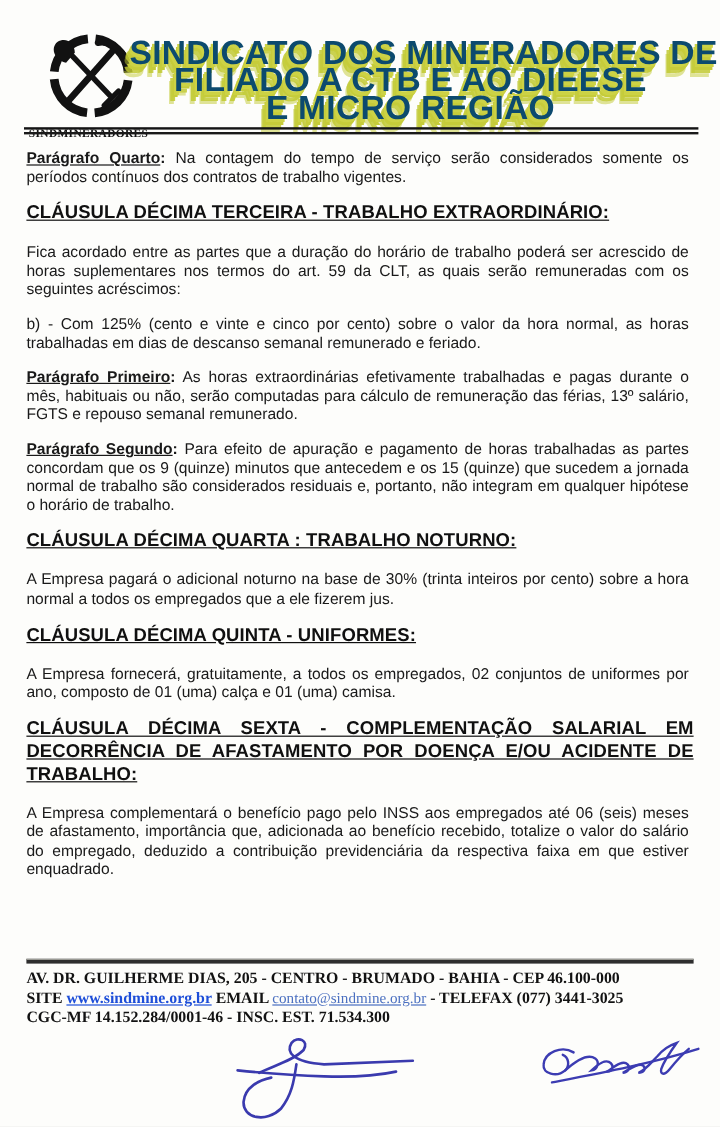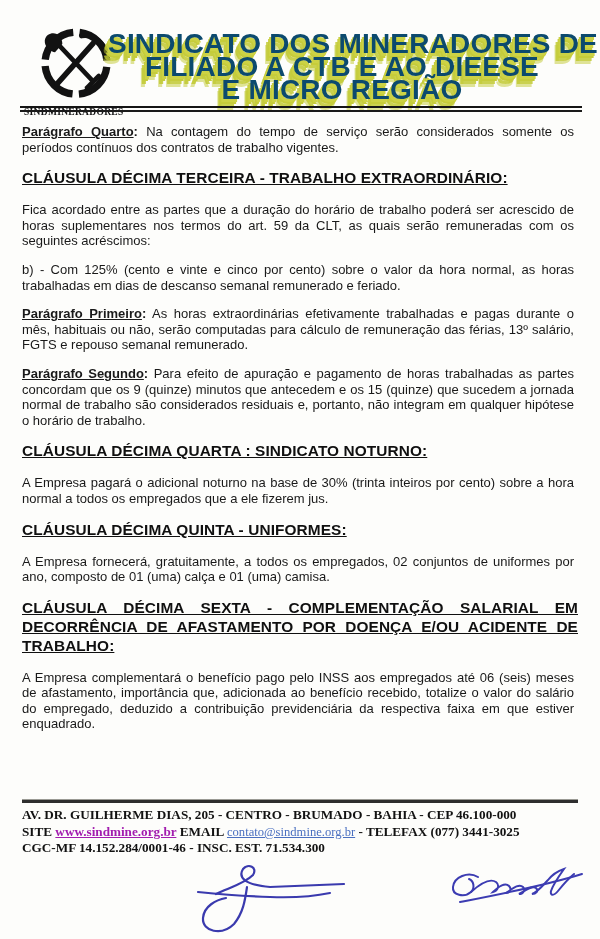--- a/index.html
+++ b/index.html
@@ -64,21 +64,21 @@
     font-family:"Liberation Serif","DejaVu Serif",serif;
     font-weight:bold;
     font-size:13.2px;line-height:16.5px;
     color:#121212;
   }
   .footer-rule{
     height:3px;background:#2e2e2e;
     border-top:1px solid #9a9a94;
     margin-bottom:4px;
   }
-  .site-link{color:#a21caf;text-decoration:underline;cursor:pointer;}
+  .site-link{color:#1d4ed8;text-decoration:underline;cursor:pointer;}
   .email-link{
     color:#4a6fc0;text-decoration:underline;cursor:pointer;
     font-weight:normal;font-size:12.6px;
   }
   
   .sig{position:absolute;}
   .sig-left{left:158px;top:856px;}
   .sig-right{left:438px;top:849px;}
 </style>
 </head>
@@ -119,21 +119,21 @@
 
     <p>Fica acordado entre as partes que a duração do horário de trabalho poderá ser acrescido de horas suplementares nos termos do art. 59 da CLT, as quais serão remuneradas com os seguintes acréscimos:</p>
 
 
     <p>b) - Com 125% (cento e vinte e cinco por cento) sobre o valor da hora normal, as horas trabalhadas em dias de descanso semanal remunerado e feriado.</p>
 
     <p><span class="para-label">Parágrafo Primeiro</span><span class="para-colon">:</span><span> As horas extraordinárias efetivamente trabalhadas e pagas durante o mês, habituais ou não, serão computadas para cálculo de remuneração das férias, 13º salário, FGTS e repouso semanal remunerado.</span></p>
 
     <p><span class="para-label">Parágrafo Segundo</span><span class="para-colon">:</span><span> Para efeito de apuração e pagamento de horas trabalhadas as partes concordam que os 9 (quinze) minutos que antecedem e os 15 (quinze) que sucedem a jornada normal de trabalho são considerados residuais e, portanto, não integram em qualquer hipótese o horário de trabalho.</span></p>
 
-    <h2>CLÁUSULA DÉCIMA QUARTA : SINDICATO NOTURNO:</h2>
+    <h2>CLÁUSULA DÉCIMA QUARTA : TRABALHO NOTURNO:</h2>
 
     <p>A Empresa pagará o adicional noturno na base de 30% (trinta inteiros por cento) sobre a hora normal a todos os empregados que a ele fizerem jus.</p>
 
     <h2>CLÁUSULA DÉCIMA QUINTA - UNIFORMES:</h2>
 
     <p>A Empresa fornecerá, gratuitamente, a todos os empregados, 02 conjuntos de uniformes por ano, composto de 01 (uma) calça e 01 (uma) camisa.</p>
 
     <h2>CLÁUSULA DÉCIMA SEXTA - COMPLEMENTAÇÃO SALARIAL EM DECORRÊNCIA DE AFASTAMENTO POR DOENÇA E/OU ACIDENTE DE TRABALHO:</h2>
 
     <p>A Empresa complementará o benefício pago pelo INSS aos empregados até 06 (seis) meses de afastamento, importância que, adicionada ao benefício recebido, totalize o valor do salário do empregado, deduzido a contribuição previdenciária da respectiva faixa em que estiver enquadrado.</p>

